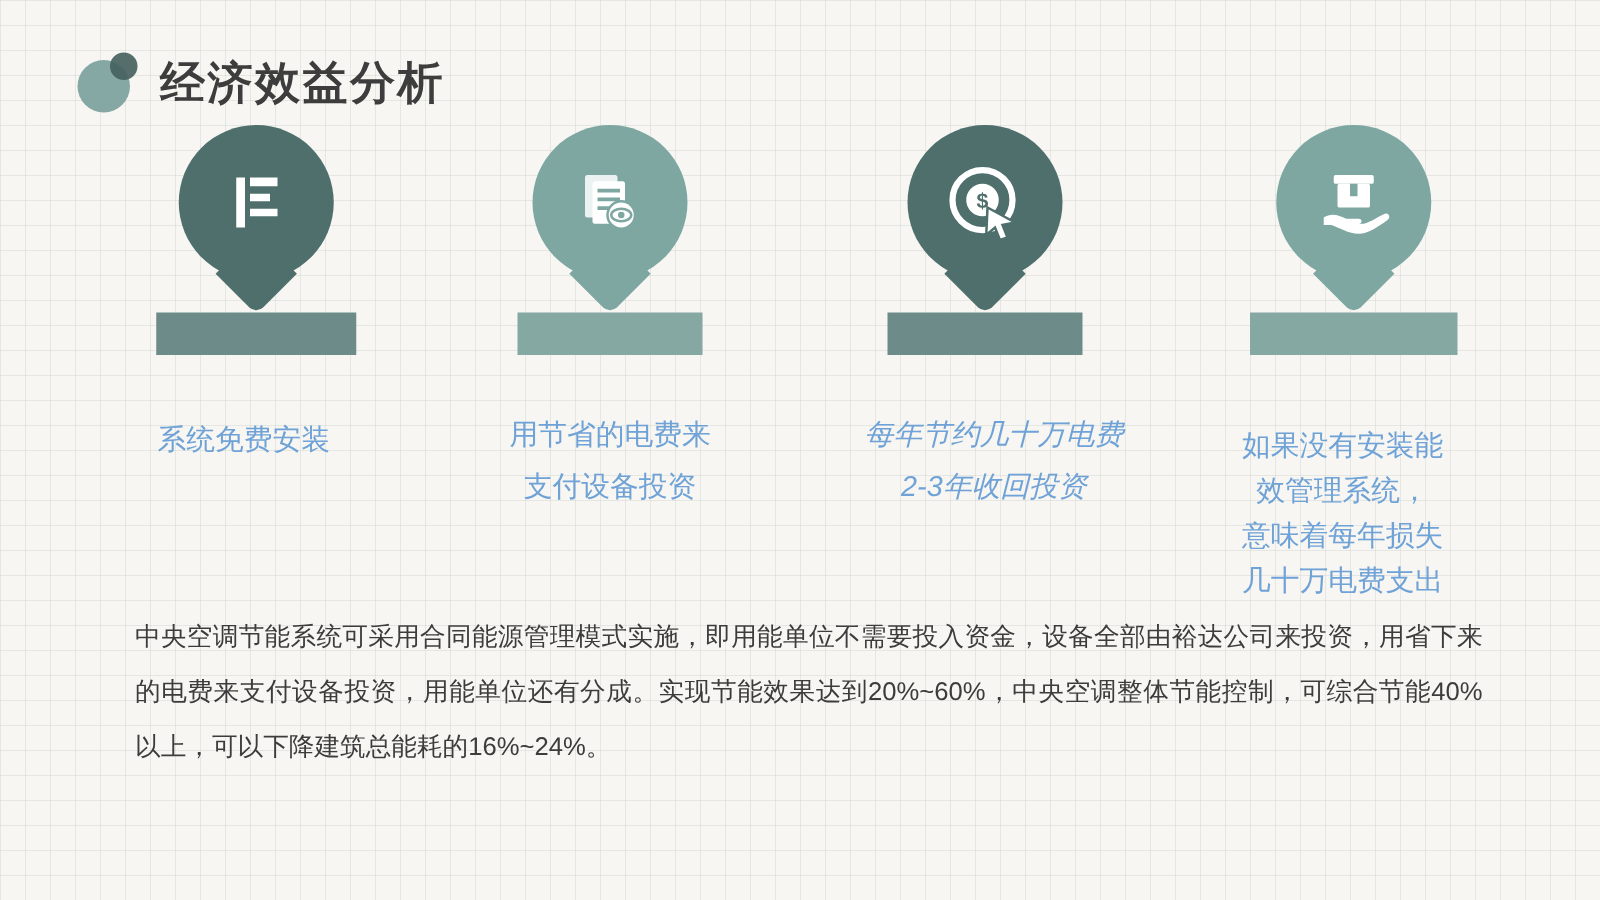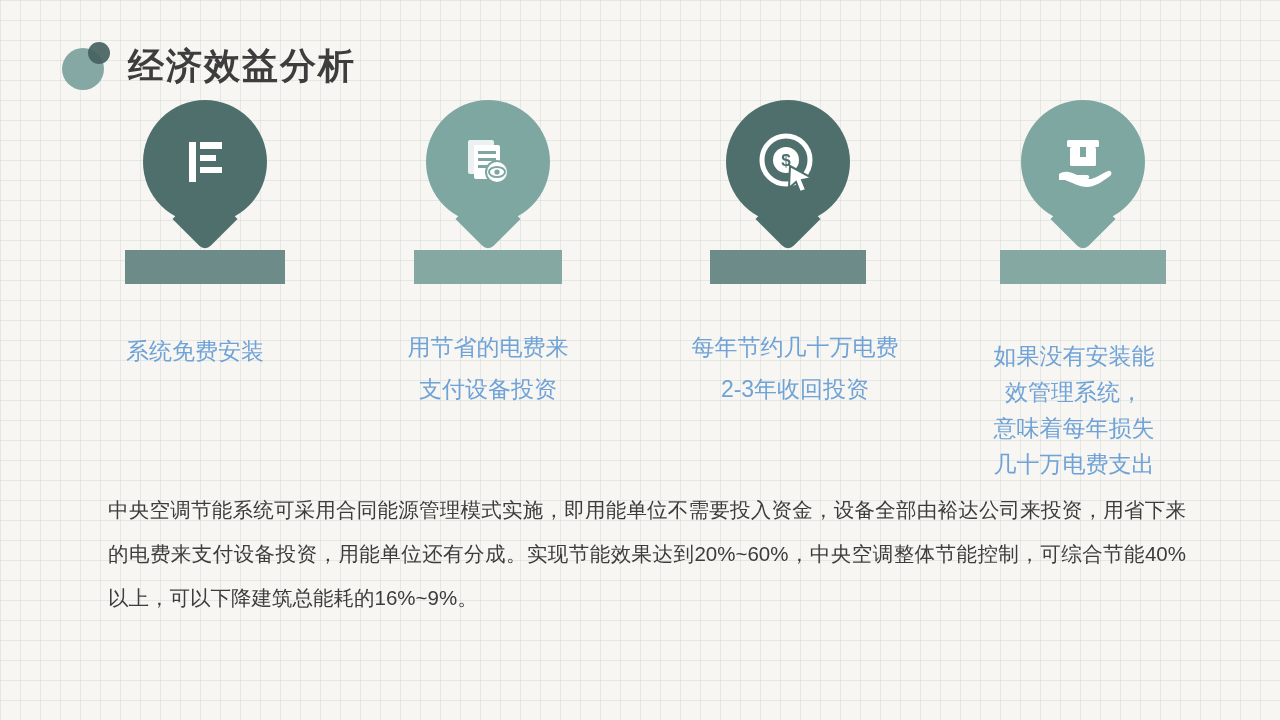--- a/index.html
+++ b/index.html
@@ -233,23 +233,23 @@
       </div>
       <div class="base-bar" style="left:37px; width:166px; background:#86a8a3;"></div>
     </div>
 
   </div>
 
   <div class="captions">
     <div class="caption" style="left:75px; width:240px; top:12px;">系统免费安装</div>
     <div class="caption" style="left:358px; width:260px; top:8px;">用节省的电费来
 支付设备投资</div>
-    <div class="caption" style="left:635px; width:320px; top:8px;">每年节约几十万电费
+    <div class="caption" style="left:635px; width:320px; top:8px;font-style:italic;">每年节约几十万电费
 2-3年收回投资</div>
     <div class="caption" style="left:950px; width:248px; top:20px; line-height:36px;">如果没有安装能
 效管理系统，
 意味着每年损失
 几十万电费支出</div>
   </div>
 
-  <div class="paragraph">中央空调节能系统可采用合同能源管理模式实施，即用能单位不需要投入资金，设备全部由裕达公司来投资，用省下来的电费来支付设备投资，用能单位还有分成。实现节能效果达到20%~60%，中央空调整体节能控制，可综合节能40%以上，可以下降建筑总能耗的16%~9%。</div>
+  <div class="paragraph">中央空调节能系统可采用合同能源管理模式实施，即用能单位不需要投入资金，设备全部由裕达公司来投资，用省下来的电费来支付设备投资，用能单位还有分成。实现节能效果达到20%~60%，中央空调整体节能控制，可综合节能40%以上，可以下降建筑总能耗的16%~24%。</div>
 
 </div>
 
 </body></html>

